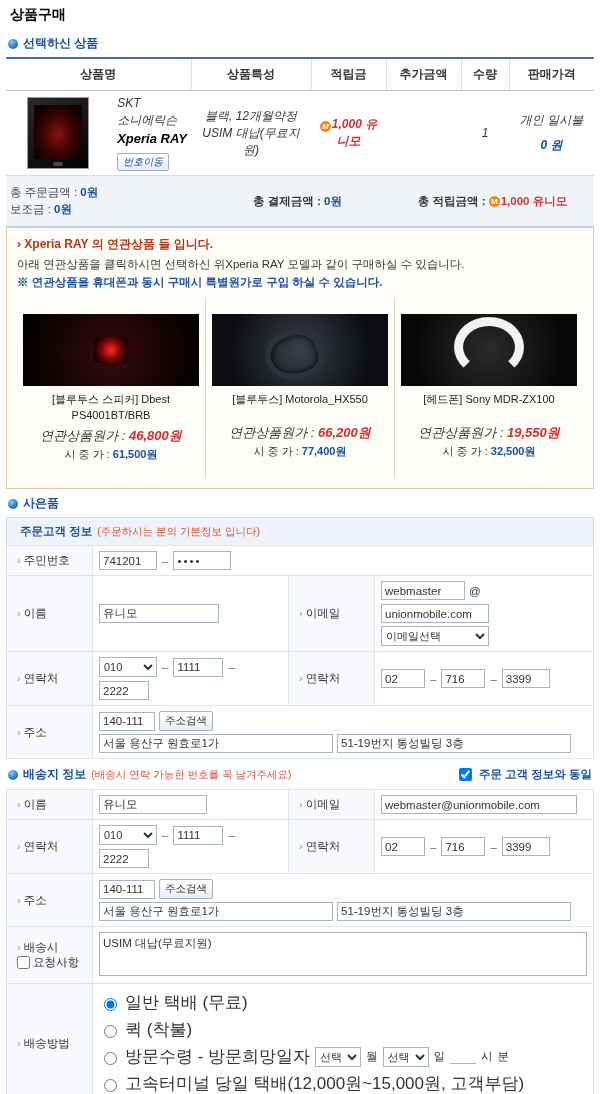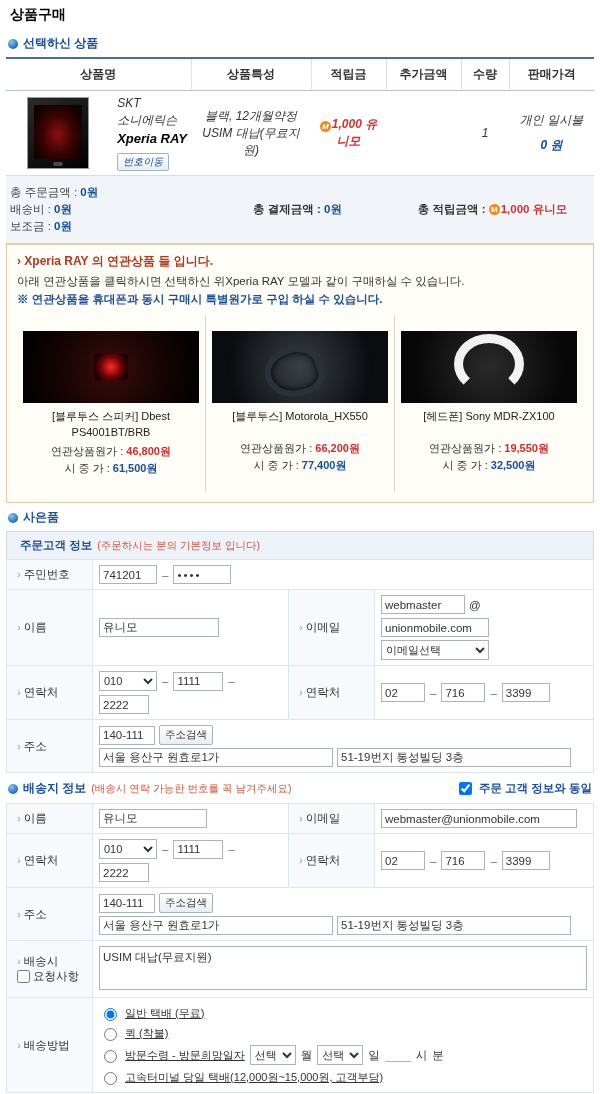--- a/index.html
+++ b/index.html
@@ -163,21 +163,21 @@
     box-shadow: 0 0 6px #000 inset;
   }
   .rel-img.b3 { background: radial-gradient(circle at 50% 50%, #2a2a2a 0%, #070707 80%); }
   .rel-img.b3::after {
     content:""; position:absolute; left:50%; top:46%; width:52px;height:42px;
     transform:translate(-50%,-50%);
     border: 9px solid #f2f2f2; border-bottom-color: transparent;
     border-radius: 50%;
   }
   .rel-name { font-size: 11px; color: #222; line-height: 1.4; min-height: 28px; }
-  .rel-price { font-size: 11px; color: #333; margin-top: 4px; }
+  .rel-price { font-size: 13px; color: #333; margin-top: 4px; font-style: italic; }
   .rel-price .r { color: #d42b2b; font-weight: bold; }
   .rel-price2 { font-size: 11px; color: #333; margin-top: 2px; }
   .rel-price2 .b { color: #1a4fa0; font-weight: bold; }
   
   .form-head {
     display:flex; align-items:center; gap:5px;
     background: #eef3f9;
     border: 1px solid #cdd9e6;
     border-bottom: none;
     padding: 6px 8px;
@@ -242,21 +242,21 @@
     background: linear-gradient(#ffffff,#e9edf2);
     border-radius: 2px;
     padding: 2px 5px;
     color: #333;
     cursor: pointer;
   }
   .inline { display: flex; align-items: center; gap: 4px; flex-wrap: wrap; }
   .dash { color: #666; padding: 0 1px; }
   .chk-row { display:flex; align-items:center; gap:4px; font-size:11.5px; color:#1a4fa0; font-weight:bold;}
   .radio-list div { display:flex; align-items:center; gap:5px; padding: 2px 0; }
-  .radio-list label { font-size: 11px; color:#333;text-decoration:underline; }
+  .radio-list label { font-size: 17px; color:#333; }
   .head-row { display:flex; align-items:center; justify-content: space-between; }
   .dots { letter-spacing: 2px; font-size: 12px; }
 </style>
 </head>
 <body>
 
 <div class="page">
 
   <div class="page-title">상품구매</div>
 
@@ -309,24 +309,20 @@
     </tbody>
   </table>
 
   <div class="totals">
     <div class="col left">
       <div class="row">
         <span class="lab">총 주문금액 :</span>
         <span class="mblue">0원</span>
       </div>
       <div class="row">
-        <span class="lab">배송비 :</span>
-        <span class="mblue">0원</span>
-      </div>
-      <div class="row">
         <span class="lab">보조금 :</span>
         <span class="mblue">0원</span>
       </div>
     </div>
     <div class="col mid">
       <span>총 결제금액 :</span>&nbsp;
       <span class="mblue">0원</span>
     </div>
     <div class="col right">
       <span>총 적립금액 :</span>&nbsp;

